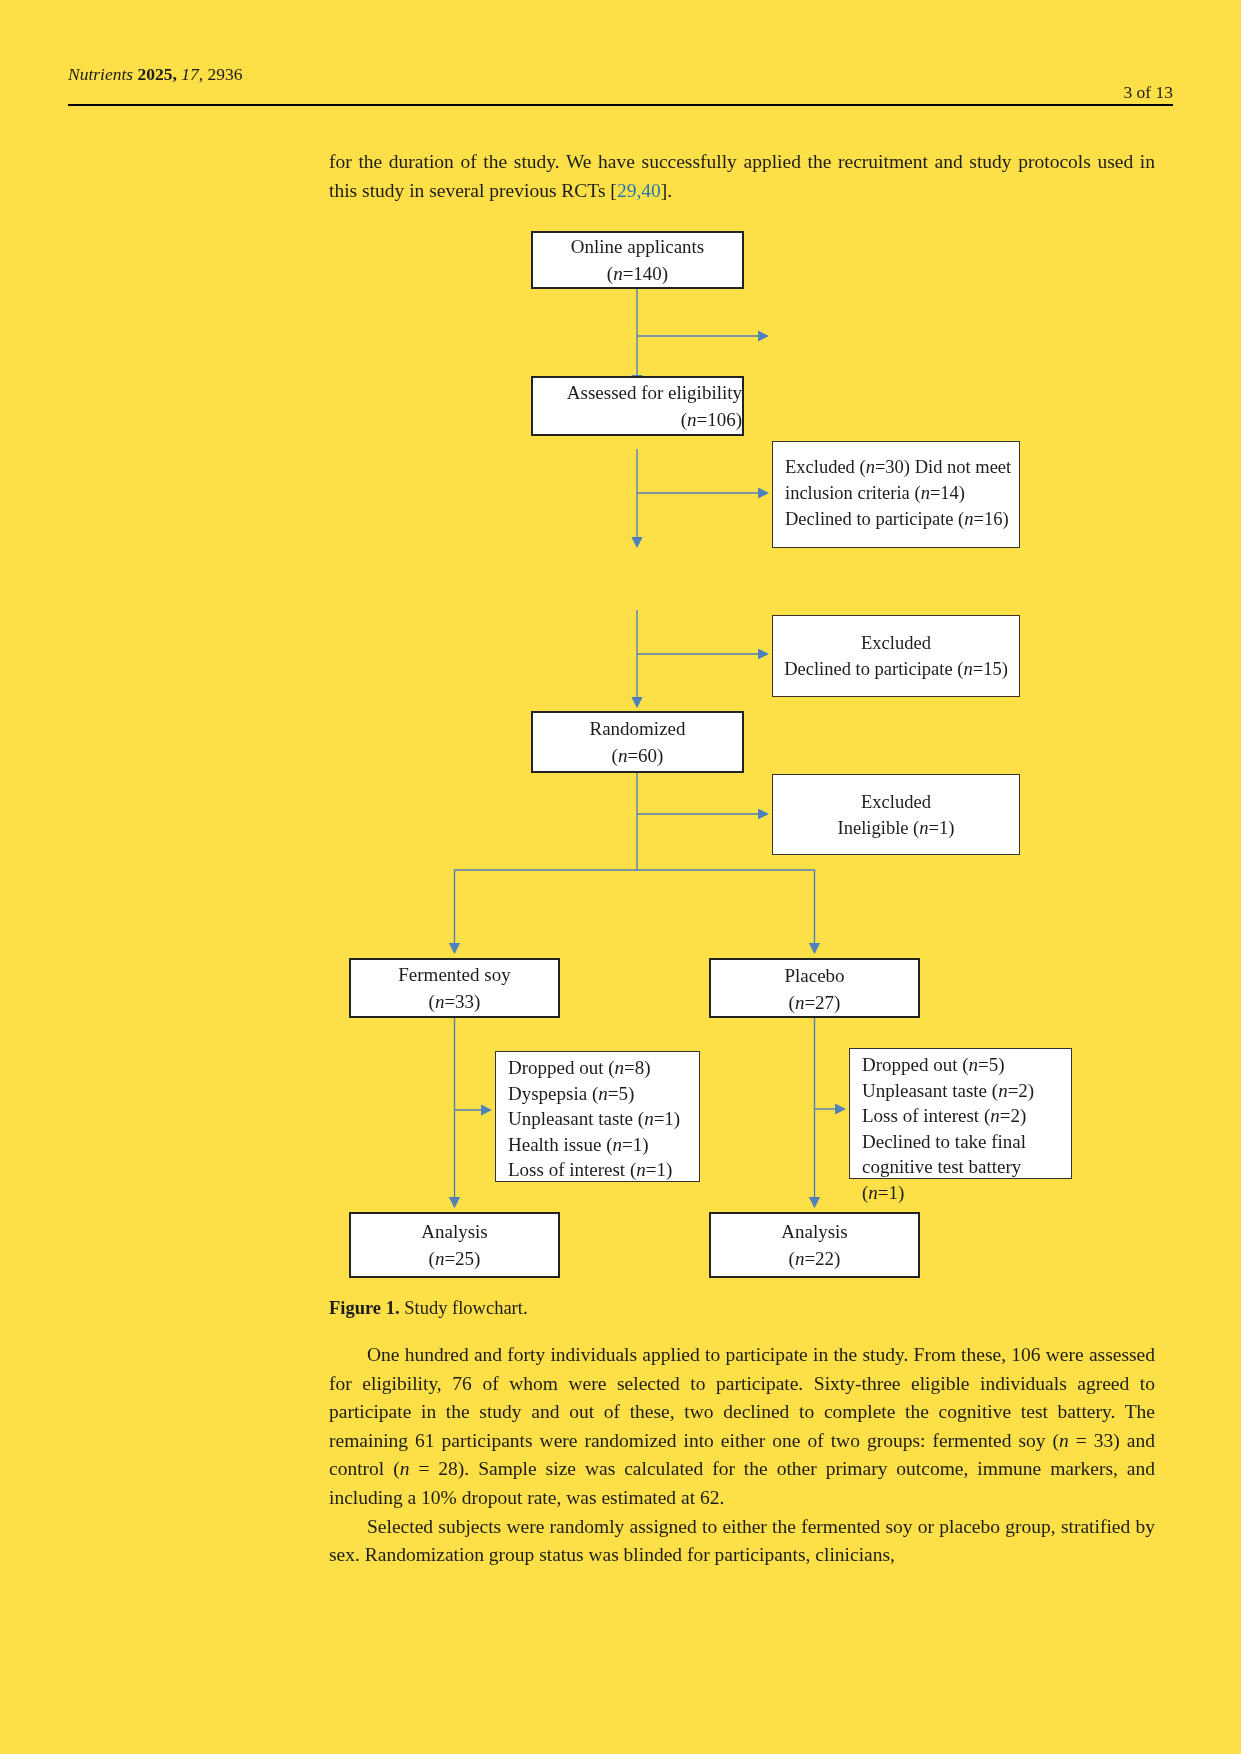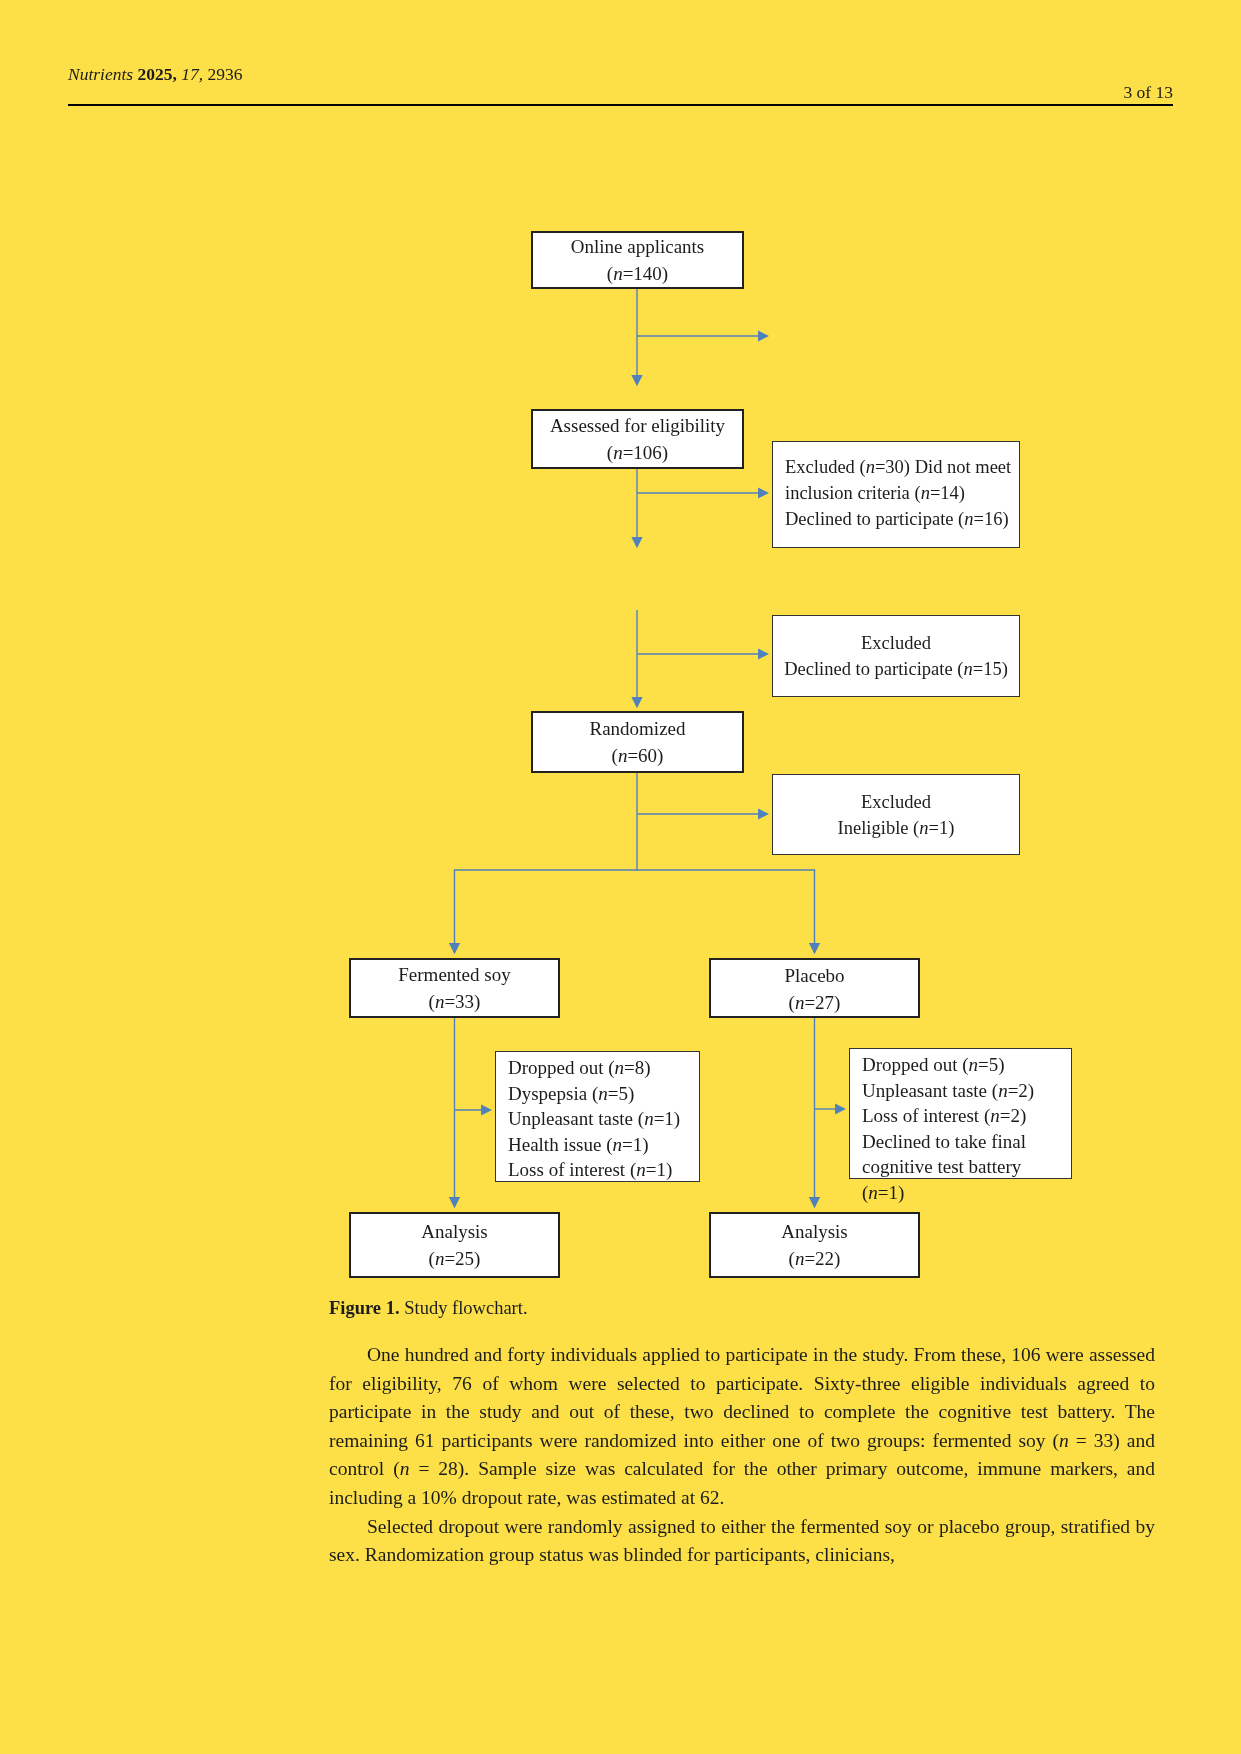--- a/index.html
+++ b/index.html
@@ -64,20 +64,21 @@
 
   <div class="hdr-left">
     <span class="j">Nutrients</span>
     <span class="y">2025,</span>
     <span class="v">17,</span>
     <span>2936</span>
   </div>
   <div class="hdr-right">3 of 13</div>
   <div class="hdr-rule"></div>
 
+  <div class="intro"><span class="itn">for the duration of the study.  We have successfully applied the recruitment and study protocols used in this study in several previous RCTs [</span><a class="reflink">29,40</a><span>].</span></div>
 
   <div class="flow">
 
     <svg class="connectors" width="1241" height="1754" viewBox="0 0 1241 1754">
       <defs>
         <marker id="arrow" viewBox="0 0 10 10" refX="8" refY="5" markerWidth="8" markerHeight="8" orient="auto">
           <path d="M0,0 L10,5 L0,10 z" fill="#4f81bd"></path>
         </marker>
       </defs>
       <g stroke="#4f81bd" stroke-width="1.4" fill="none">
@@ -103,21 +104,21 @@
         <line x1="814.5" y1="1109" x2="844" y2="1109" marker-end="url(#arrow)"></line>
       </g>
     </svg>
 
     <div class="fbox" style="left:531px;top:231px;width:213px;height:58px;">
       <div class="itn">Online applicants</div>
       <div class="itn">(<i>n</i>=140)</div>
     </div>
 
 
-    <div class="fbox" style="left:531px;top:409px;width:213px;height:60px;">
+    <div class="fbox" style="left:531px;top:376px;width:213px;height:60px;align-items:flex-end;">
       <div class="itn">Assessed for eligibility</div>
       <div class="itn">(<i>n</i>=106)</div>
     </div>
 
     <div class="sbox pad-top" style="left:772px;top:441px;width:248px;height:107px;">
       <div class="itn">Excluded (<i>n</i>=30) Did not meet</div>
       <div class="itn">inclusion criteria (<i>n</i>=14)</div>
       <div class="itn">Declined to participate (<i>n</i>=16)</div>
     </div>
 
@@ -175,16 +176,16 @@
 
   </div>
 
   <div class="caption">
     <span class="lbl">Figure 1.</span>
     <span>Study flowchart.</span>
   </div>
 
   <div class="bodytext">
     <p class="itn">One hundred and forty individuals applied to participate in the study.  From these, 106 were assessed for eligibility, 76 of whom were selected to participate.  Sixty-three eligible individuals agreed to participate in the study and out of these, two declined to complete the cognitive test battery.  The remaining 61 participants were randomized into either one of two groups: fermented soy (<i>n</i> = 33) and control (<i>n</i> = 28).  Sample size was calculated for the other primary outcome, immune markers, and including a 10% dropout rate, was estimated at 62.</p>
-    <p class="itn">Selected dropout were randomly assigned to either the fermented soy or placebo group, stratified by sex.  Randomization group status was blinded for participants, clinicians,</p>
+    <p class="itn">Selected subjects were randomly assigned to either the fermented soy or placebo group, stratified by sex.  Randomization group status was blinded for participants, clinicians,</p>
   </div>
 
 </div>
 
 </body></html>

